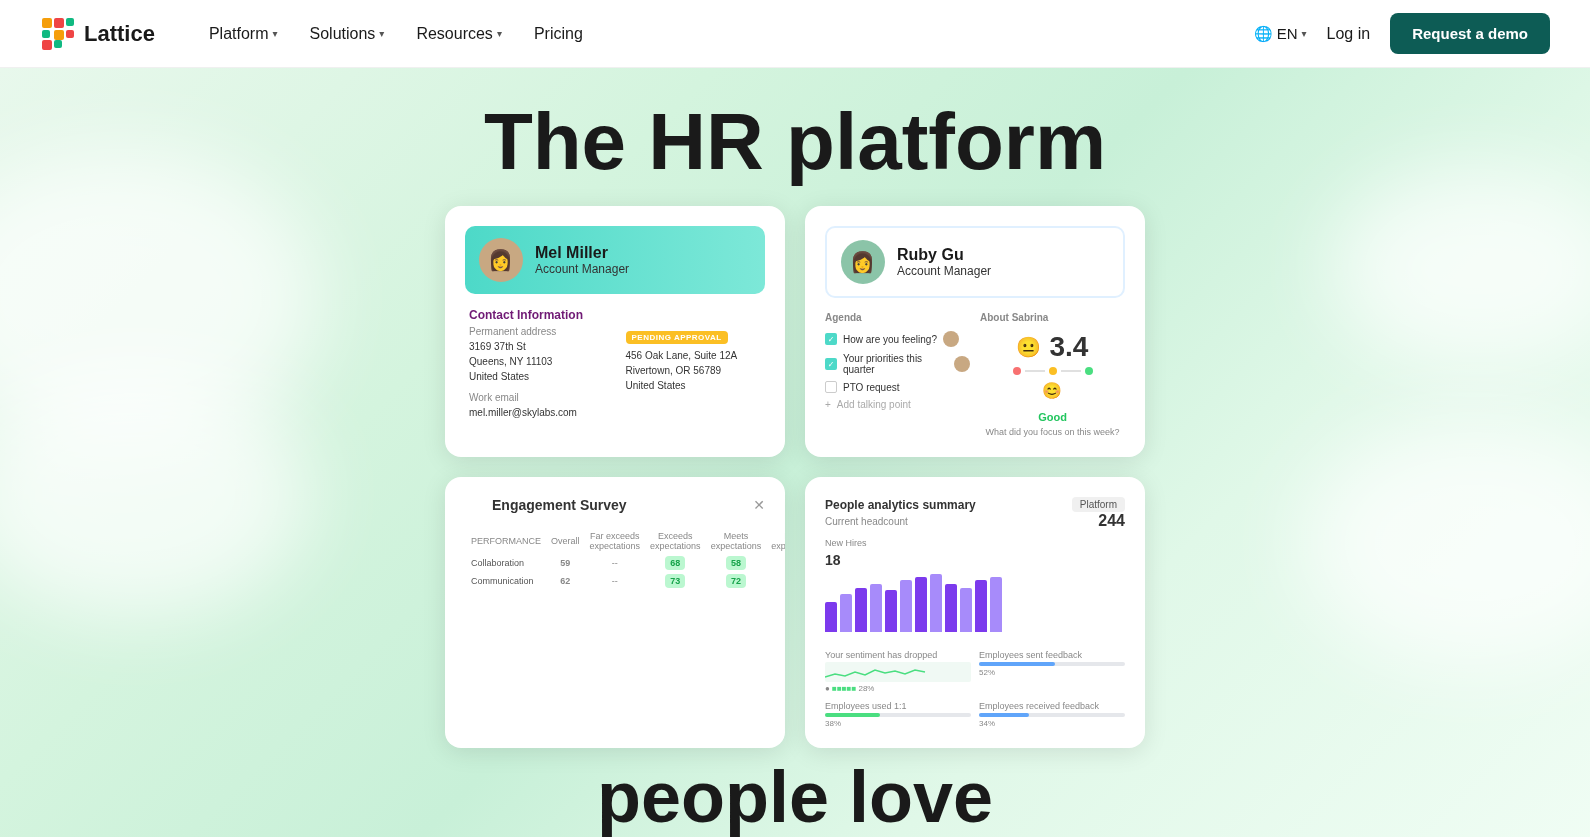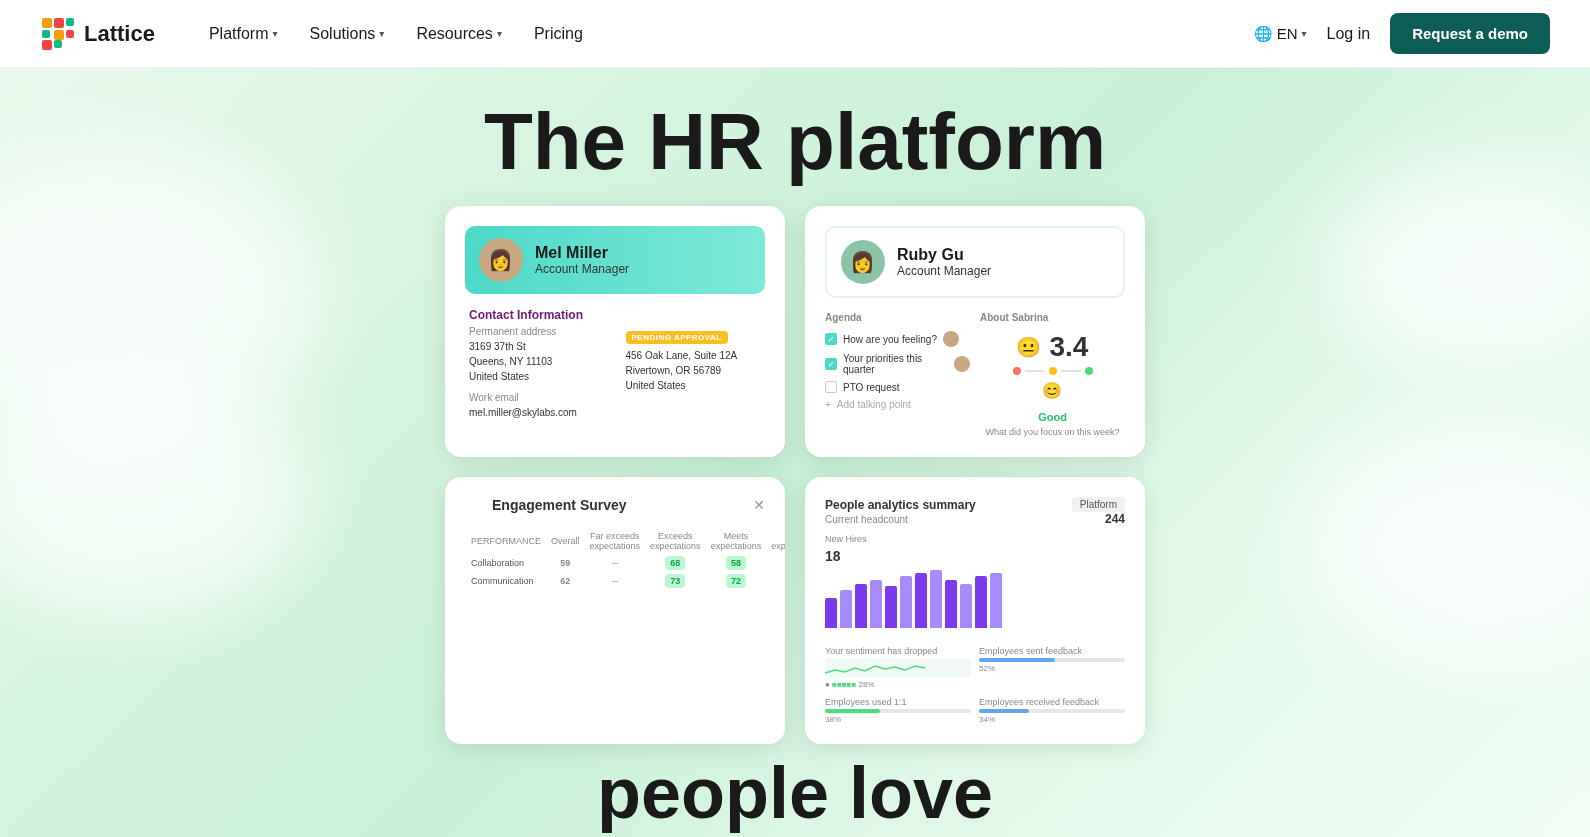--- a/index.html
+++ b/index.html
@@ -285,21 +285,21 @@
     .analytics-header {
       display: flex;
       align-items: center;
       justify-content: space-between;
     }
     .analytics-title { font-size: 12px; font-weight: 600; color: #333; }
     .summary-btn { font-size: 10px; color: #555; background: #f0f0f0; border: none; padding: 2px 8px; border-radius: 4px; cursor: pointer; }
 
     .stat-row { display: flex; justify-content: space-between; align-items: center; margin-bottom: 8px; }
     .stat-label { font-size: 10px; color: #888; }
-    .stat-value { font-size: 12px; font-weight: 700; color: #333; margin-left: 20px; }
+    .stat-value { font-size: 16px; font-weight: 700; color: #333; margin-left: 20px; }
 
     .bar-chart { display: flex; align-items: flex-end; gap: 3px; height: 60px; margin-bottom: 10px; }
     .bar { border-radius: 2px 2px 0 0; min-width: 12px; }
     .bar-purple { background: #7c3aed; }
     .bar-violet { background: #a78bfa; }
 
     .metrics-grid { display: grid; grid-template-columns: 1fr 1fr; gap: 8px; }
     .metric-item { font-size: 9px; }
     .metric-label { color: #888; margin-bottom: 2px; }
     .metric-bar-bg { height: 4px; background: #e5e7eb; border-radius: 2px; margin-bottom: 2px; }

